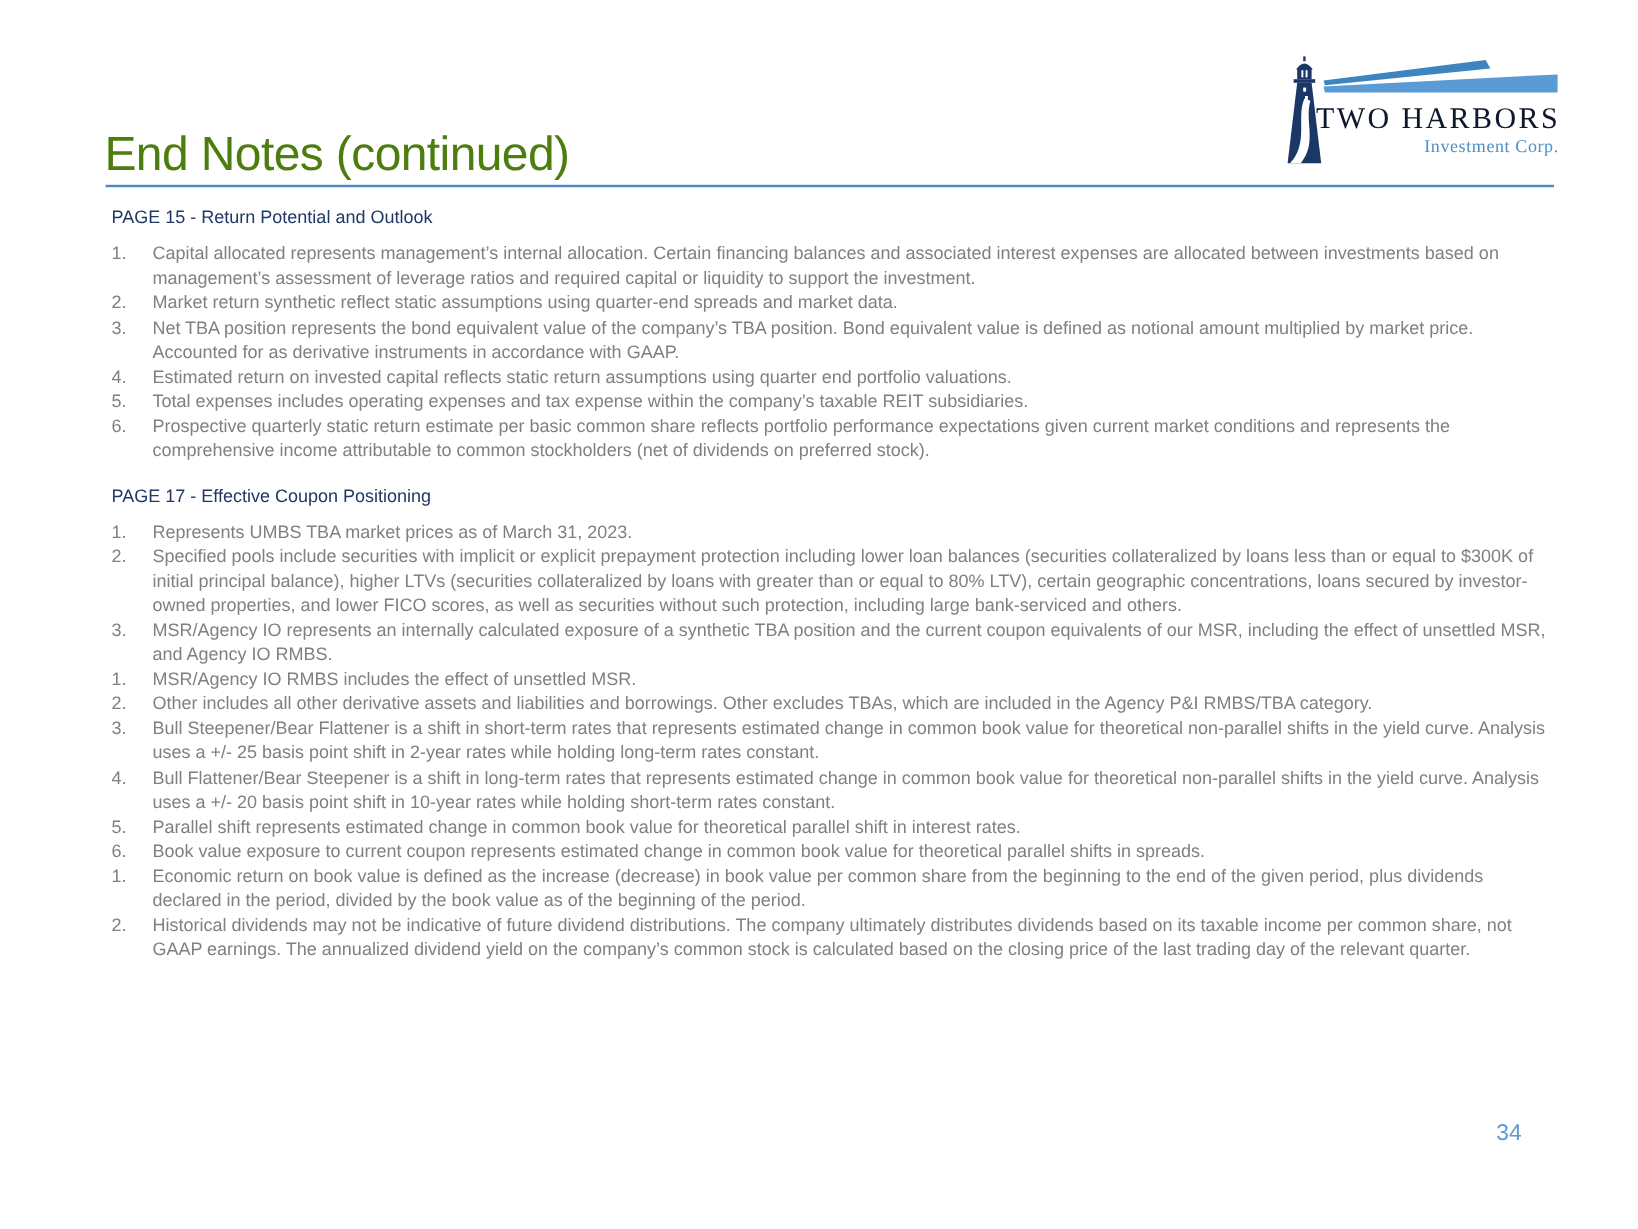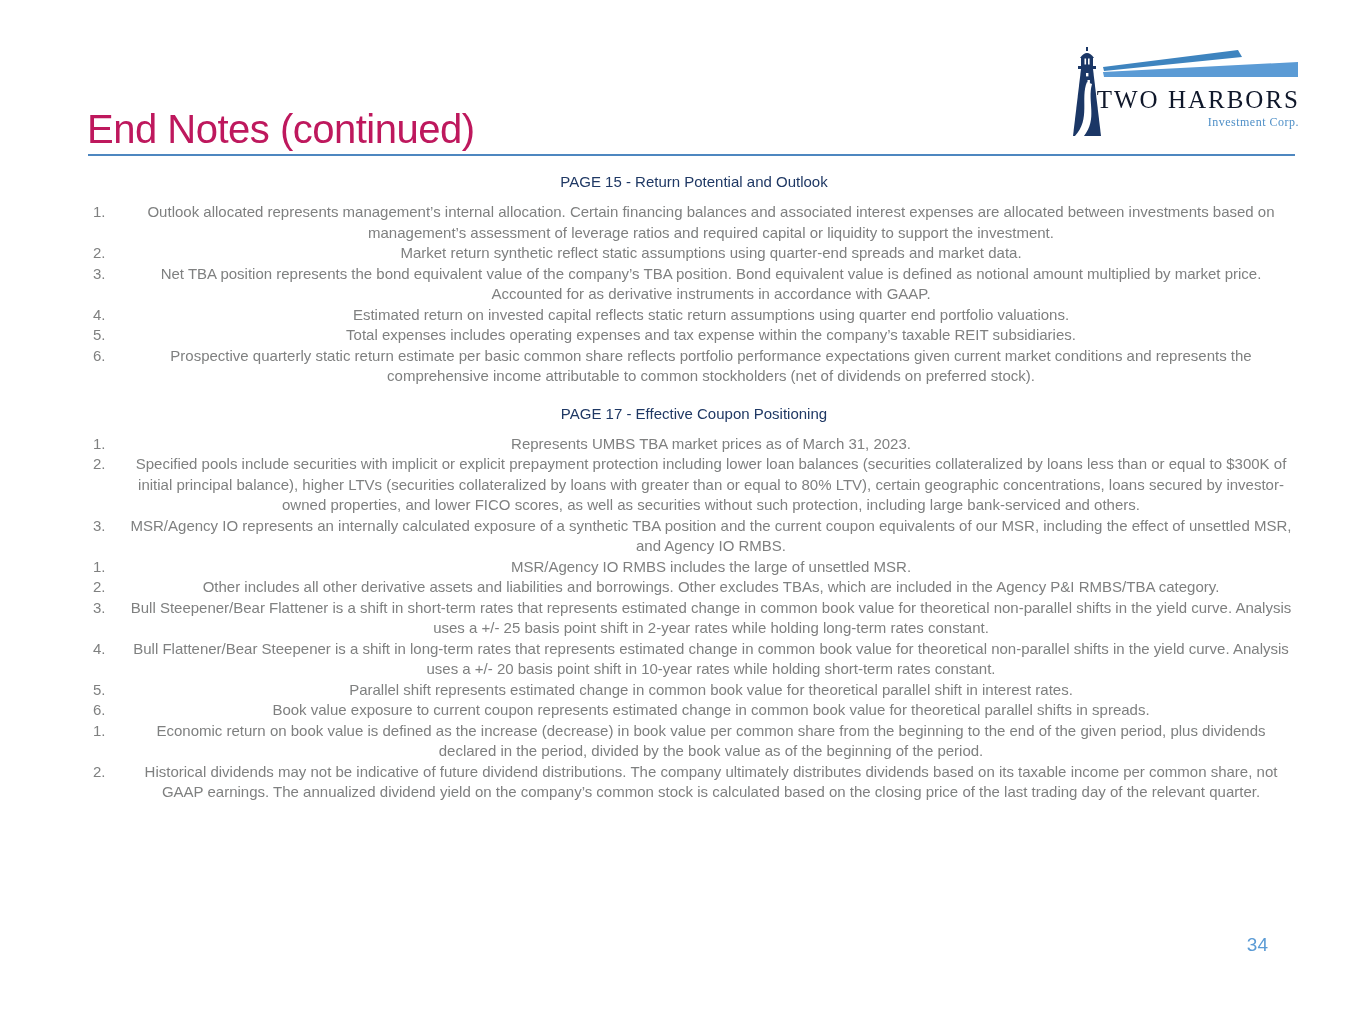--- a/index.html
+++ b/index.html
@@ -11,21 +11,21 @@
     font-family: "Liberation Sans", sans-serif;
     overflow: hidden;
   }
   .page-title {
     position: absolute;
     left: 87px;
     top: 80px;
     font-size: 40px;
     line-height: 44px;
     font-weight: 400;
-    color: #be185d;
+    color: #4d7c0f;
     letter-spacing: -0.5px;
   }
   .logo {
     position: absolute;
     left: 1070px;
     top: 46px;
     width: 230px;
     height: 92px;
   }
   .logo svg { position: absolute; left: 0; top: 0; }
@@ -37,39 +37,38 @@
     font-size: 25px;
     letter-spacing: 2px;
     color: #0f172a;
     white-space: nowrap;
   }
   .logo-sub {
     position: absolute;
     right: 1px;
     top: 69px;
     font-family: "Liberation Serif", serif;
-    font-size: 12px;
+    font-size: 15px;
     letter-spacing: 0.5px;
     color: #4e8fc7;
     white-space: nowrap;
   }
   .divider {
     position: absolute;
     left: 88px;
     right: 70px;
     top: 154px;
     height: 0;
     border-top: 2px solid #4e87c0;
   }
   .content {
     position: absolute;
     left: 93px;
     top: 171px;
     width: 1202px;
-    text-align: center;
   }
   .section-heading {
     margin: 16px 0 10px 0;
     font-size: 15px;
     font-weight: 400;
     color: #1f3864;
     line-height: 21px;
   }
   .section-heading.first { margin-top: 0; }
   .note-list {
@@ -133,37 +132,37 @@
     <div class="logo-name">TWO HARBORS</div>
     <div class="logo-sub">Investment Corp.</div>
   </div>
 
   <div class="divider"></div>
 
   <div class="content">
 
     <h3 class="section-heading first">PAGE 15 - Return Potential and Outlook</h3>
     <ol class="note-list">
-      <li class="note-item">Outlook allocated represents management’s internal allocation. Certain financing balances and associated interest expenses are allocated between investments based on management’s assessment of leverage ratios and required capital or liquidity to support the investment.</li>
+      <li class="note-item">Capital allocated represents management’s internal allocation. Certain financing balances and associated interest expenses are allocated between investments based on management’s assessment of leverage ratios and required capital or liquidity to support the investment.</li>
       <li class="note-item">Market return synthetic reflect static assumptions using quarter-end spreads and market data.</li>
       <li class="note-item">Net TBA position represents the bond equivalent value of the company’s TBA position. Bond equivalent value is defined as notional amount multiplied by market price. Accounted for as derivative instruments in accordance with GAAP.</li>
       <li class="note-item">Estimated return on invested capital reflects static return assumptions using quarter end portfolio valuations.</li>
       <li class="note-item">Total expenses includes operating expenses and tax expense within the company’s taxable REIT subsidiaries.</li>
       <li class="note-item">Prospective quarterly static return estimate per basic common share reflects portfolio performance expectations given current market conditions and represents the comprehensive income attributable to common stockholders (net of dividends on preferred stock).</li>
     </ol>
 
     <h3 class="section-heading">PAGE 17 - Effective Coupon Positioning</h3>
     <ol class="note-list">
       <li class="note-item">Represents UMBS TBA market prices as of March 31, 2023.</li>
       <li class="note-item">Specified pools include securities with implicit or explicit prepayment protection including lower loan balances (securities collateralized by loans less than or equal to $300K of initial principal balance), higher LTVs (securities collateralized by loans with greater than or equal to 80% LTV), certain geographic concentrations, loans secured by investor-owned properties, and lower FICO scores, as well as securities without such protection, including large bank-serviced and others.</li>
       <li class="note-item">MSR/Agency IO represents an internally calculated exposure of a synthetic TBA position and the current coupon equivalents of our MSR, including the effect of unsettled MSR, and Agency IO RMBS.</li>
     </ol>
 
     <ol class="note-list">
-      <li class="note-item">MSR/Agency IO RMBS includes the large of unsettled MSR.</li>
+      <li class="note-item">MSR/Agency IO RMBS includes the effect of unsettled MSR.</li>
       <li class="note-item">Other includes all other derivative assets and liabilities and borrowings. Other excludes TBAs, which are included in the Agency P&amp;I RMBS/TBA category.</li>
       <li class="note-item">Bull Steepener/Bear Flattener is a shift in short-term rates that represents estimated change in common book value for theoretical non-parallel shifts in the yield curve. Analysis uses a +/- 25 basis point shift in 2-year rates while holding long-term rates constant.</li>
       <li class="note-item">Bull Flattener/Bear Steepener is a shift in long-term rates that represents estimated change in common book value for theoretical non-parallel shifts in the yield curve. Analysis uses a +/- 20 basis point shift in 10-year rates while holding short-term rates constant.</li>
       <li class="note-item">Parallel shift represents estimated change in common book value for theoretical parallel shift in interest rates.</li>
       <li class="note-item">Book value exposure to current coupon represents estimated change in common book value for theoretical parallel shifts in spreads.</li>
     </ol>
 
     <ol class="note-list">
       <li class="note-item">Economic return on book value is defined as the increase (decrease) in book value per common share from the beginning to the end of the given period, plus dividends declared in the period, divided by the book value as of the beginning of the period.</li>
       <li class="note-item">Historical dividends may not be indicative of future dividend distributions. The company ultimately distributes dividends based on its taxable income per common share, not GAAP earnings. The annualized dividend yield on the company’s common stock is calculated based on the closing price of the last trading day of the relevant quarter.</li>

